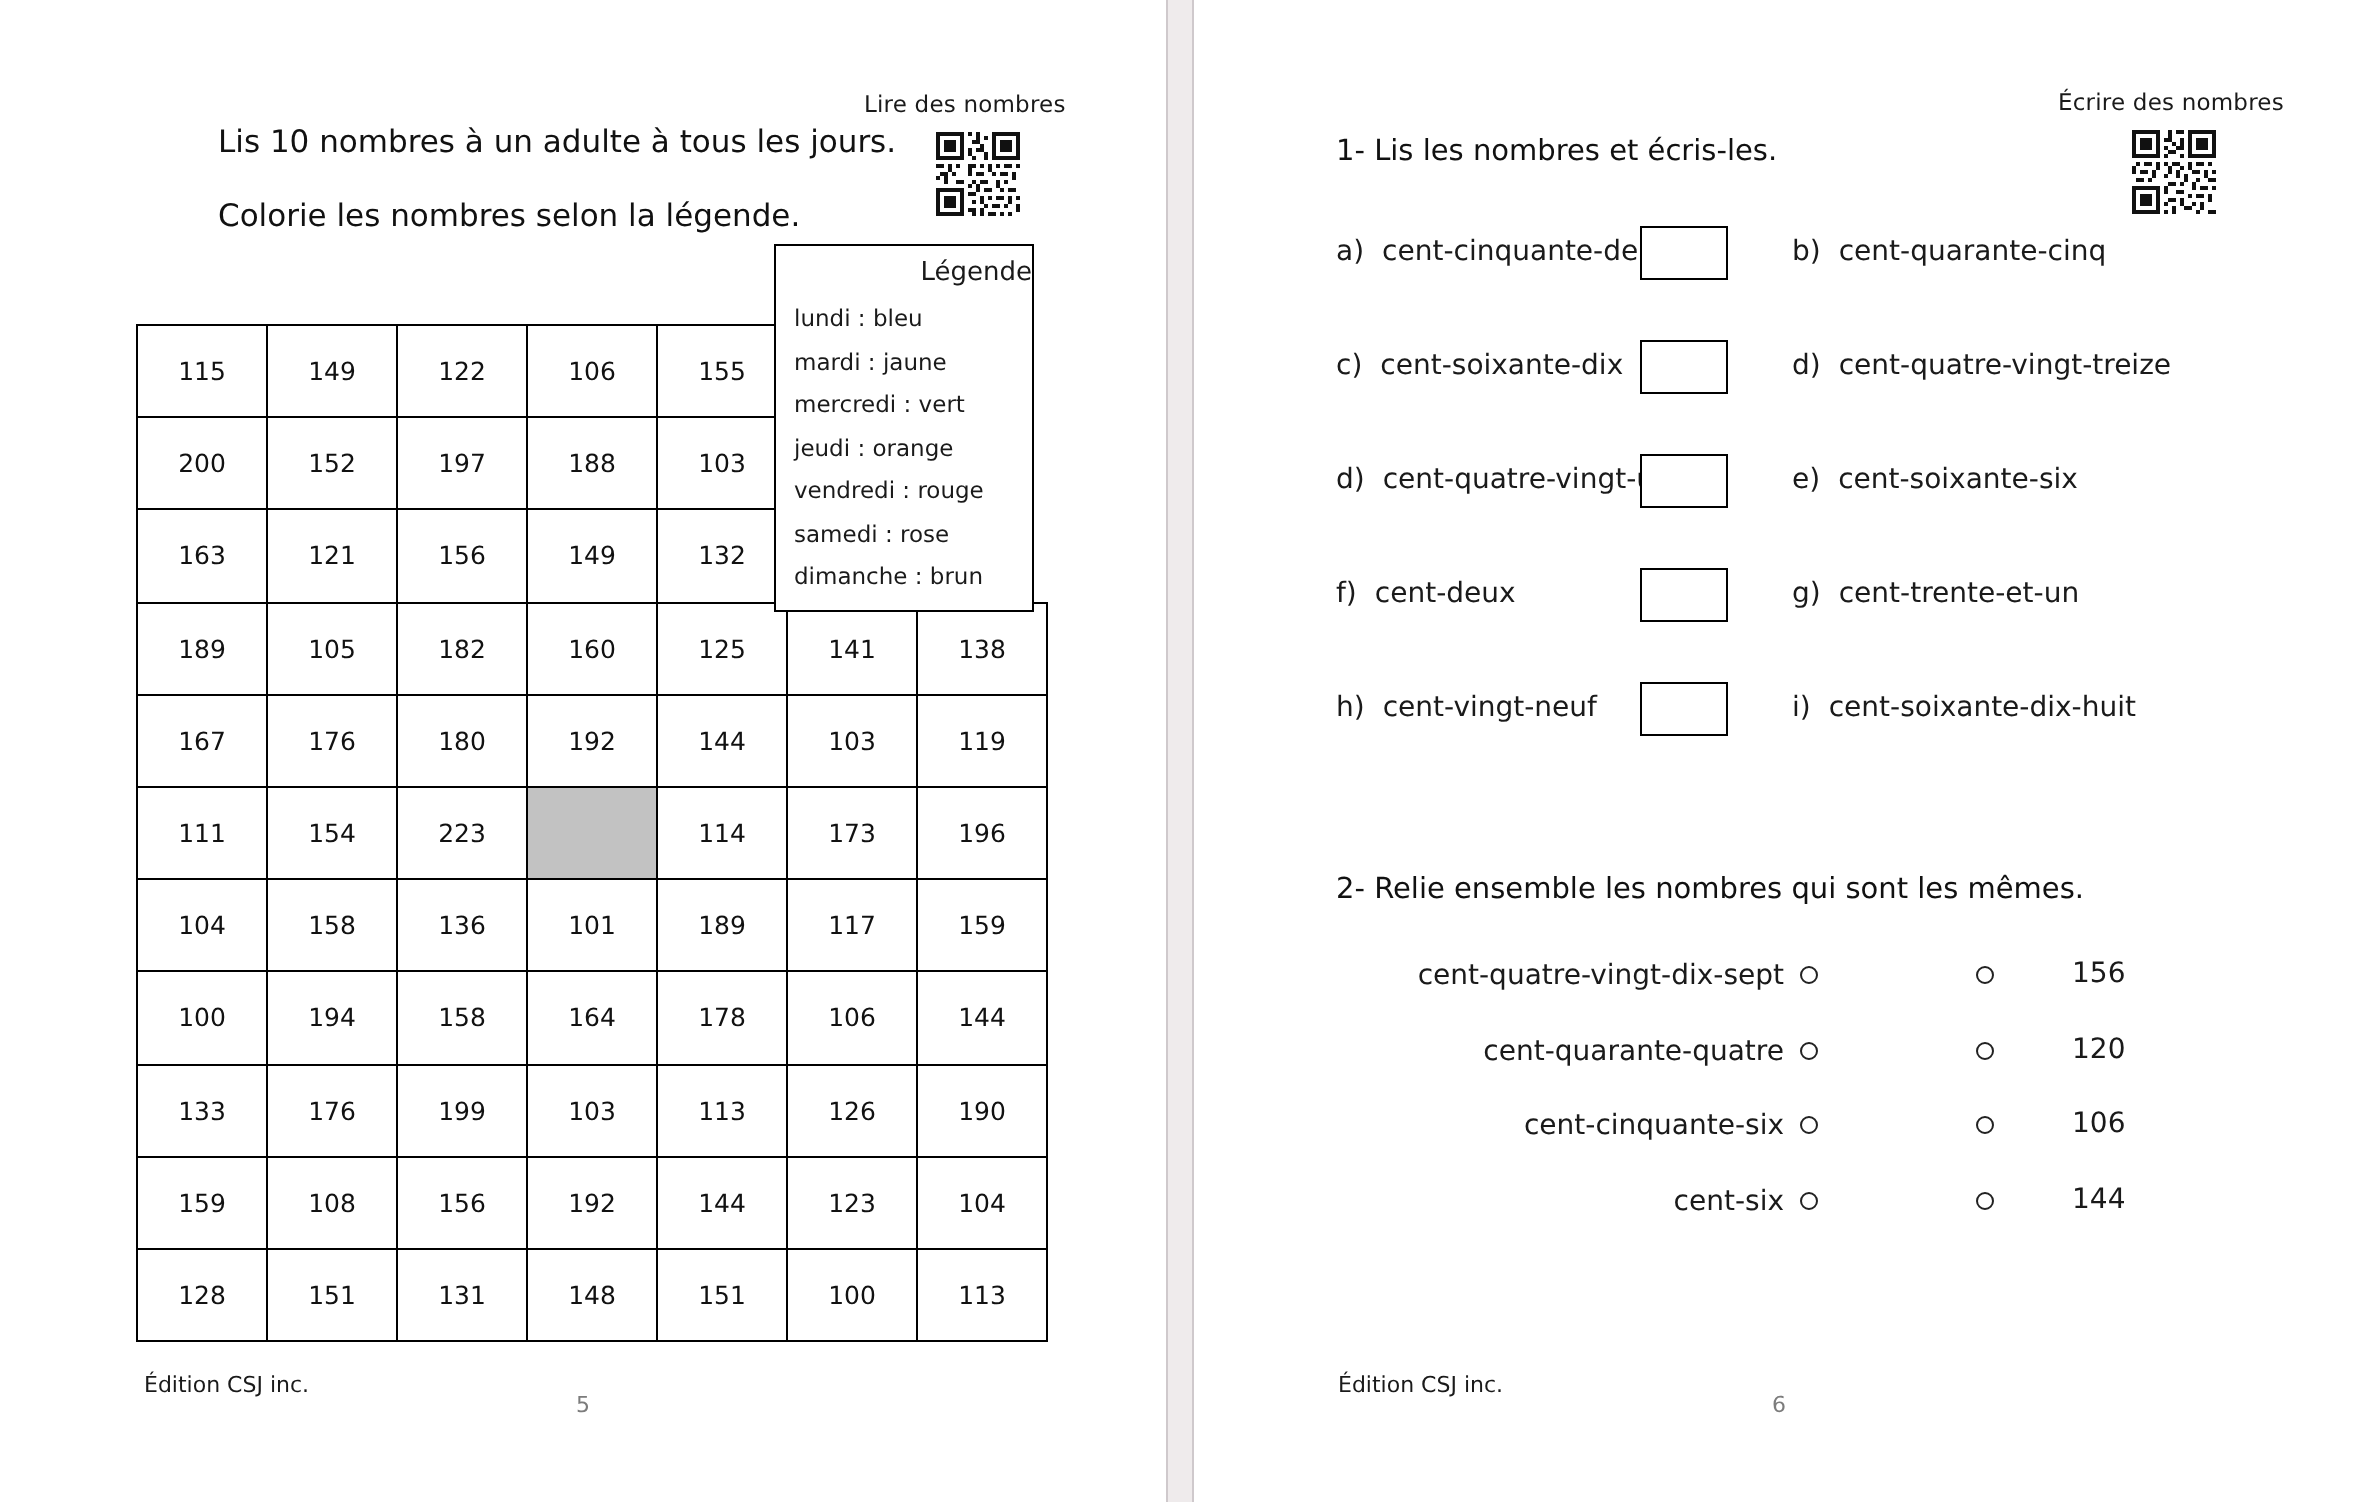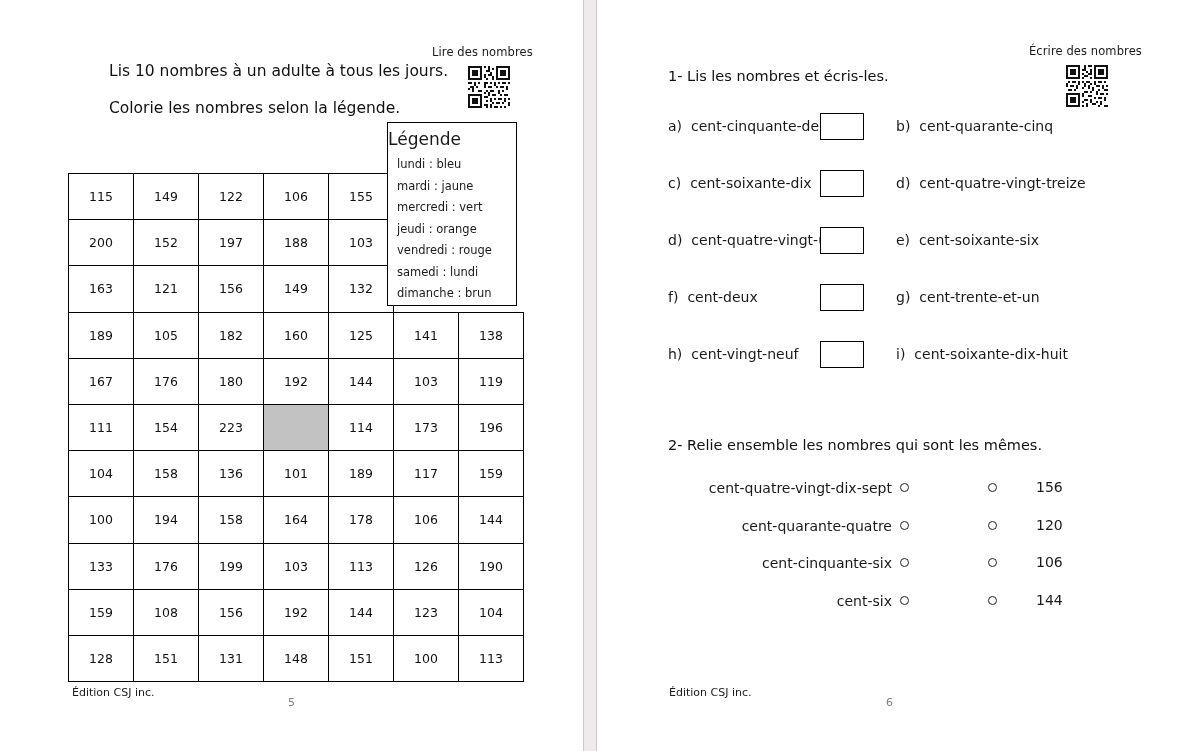--- a/index.html
+++ b/index.html
@@ -64,21 +64,21 @@
     font-size: 15.5px;
     white-space: nowrap;
     color: #111;
     margin-left: 41px;
   }
 
   
   #number-grid {
     position: absolute;
     left: 68px;
-    top: 173px;
+    top: 162px;
     border-collapse: collapse;
     table-layout: fixed;
     padding-left: 24px;
   }
   #number-grid td {
     width: 64px;
     height: 45.2px;
     border: 1px solid #000000;
     text-align: center;
     vertical-align: middle;
@@ -99,22 +99,22 @@
     left: 387px;
     top: 122px;
     width: 130px;
     height: 184px;
     border: 1px solid #000;
     background: #ffffff;
     box-sizing: border-box;
     padding: 6px 0 0 0;
   }
   #legend-box .legend-title {
-    text-align: left;
-    font-size: 17px;
+    text-align: right;
+    font-size: 13px;
     margin-bottom: 8px;
   }
   #legend-box .legend-row {
     font-size: 11.5px;
     padding-left: 9px;
     margin-bottom: 7.5px;
     white-space: nowrap;
   }
 
   
@@ -402,21 +402,21 @@
     </table>
 
     <div id="legend-box">
       <div class="legend-title">Légende</div>
       <div id="legend-entries">
           <div class="legend-row">lundi : bleu</div>
           <div class="legend-row">mardi : jaune</div>
           <div class="legend-row">mercredi : vert</div>
           <div class="legend-row">jeudi : orange</div>
           <div class="legend-row">vendredi : rouge</div>
-          <div class="legend-row">samedi : lundi</div>
+          <div class="legend-row">samedi : rose</div>
           <div class="legend-row">dimanche : brun</div>
         </div>
     </div>
 
     <div class="footer-pub" style="left:72px;">Édition CSJ inc.</div>
     <div class="footer-page" style="left:288px;">5</div>
   </div>
 
   <div class="gutter"></div>
 

